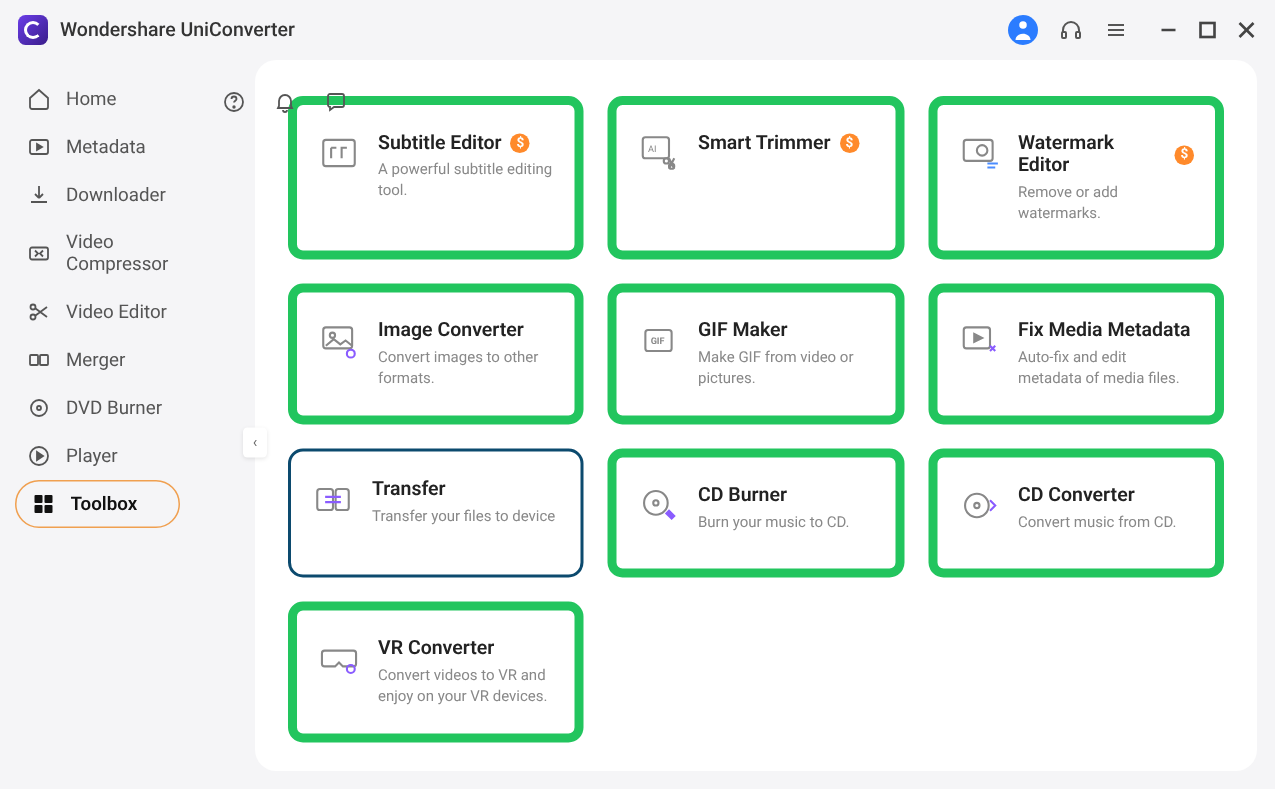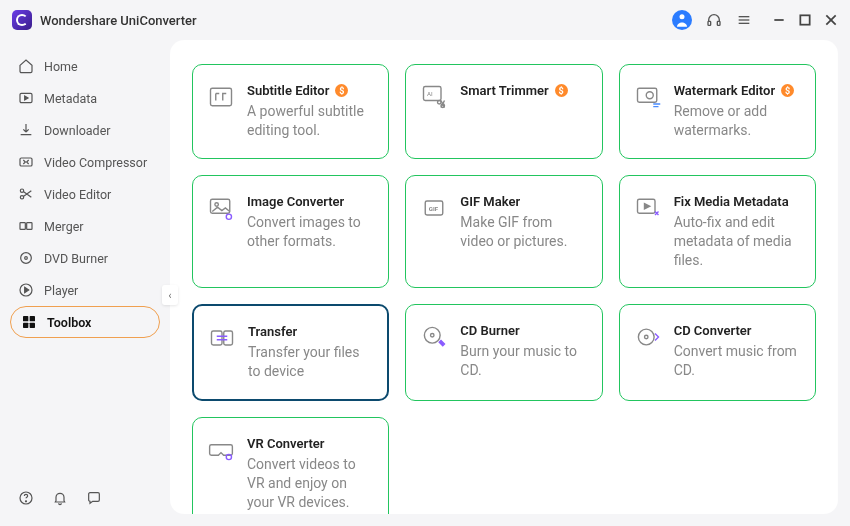--- a/index.html
+++ b/index.html
@@ -9,38 +9,38 @@
 .app-logo { width: 20px; height: 20px; background: linear-gradient(135deg,#6a3de8,#3a1d8a); border-radius: 5px; position: relative; }
 .app-logo::after { content: ""; position: absolute; top: 4px; left: 4px; width: 8px; height: 8px; border: 2px solid #fff; border-radius: 50%; border-right-color: transparent; }
 .app-title { font-size: 13px; color: #333; font-weight: 500; }
 .titlebar-right { display: flex; align-items: center; gap: 14px; }
 .user-icon { width: 20px; height: 20px; background: #2b7cff; border-radius: 50%; display: flex; align-items: center; justify-content: center; color: #fff; font-size: 11px; }
 .tbar-icon { width: 16px; height: 16px; color: #555; display: flex; align-items: center; justify-content: center; cursor: pointer; }
 .win-controls { display: flex; gap: 12px; margin-left: 6px; }
 .win-btn { width: 14px; height: 14px; color: #444; cursor: pointer; display: flex; align-items: center; justify-content: center; }
 
 .main { display: flex; height: calc(100% - 40px); }
-.sidebar { width: 170px; padding: 10px 0; display: flex; flex-direction: column; position: relative; }
+.sidebar { width: 170px; padding: 10px 0; display: flex; flex-direction: row; position: relative; }
 .nav { flex: 1; }
 .nav-item { display: flex; align-items: center; gap: 10px; padding: 8px 18px; font-size: 12.5px; color: #555; cursor: pointer; }
 .nav-item.active { border: 1.5px solid #f0a050; border-radius: 18px; margin: 0 10px; padding: 7px 10px; color: #111; font-weight: 600; }
 .nav-icon { width: 16px; height: 16px; flex-shrink: 0; display: flex; align-items: center; justify-content: center; }
 .collapse-chevron { position: absolute; right: -8px; top: 245px; width: 16px; height: 20px; background: #fff; border-radius: 3px; display: flex; align-items: center; justify-content: center; font-size: 10px; color: #666; box-shadow: 0 1px 3px rgba(0,0,0,0.1); cursor: pointer; }
 .sidebar-bottom { display: flex; gap: 18px; padding: 10px 18px; }
 .sb-icon { width: 16px; height: 16px; color: #555; cursor: pointer; }
 
 .content { flex: 1; background: #fff; border-radius: 14px; margin: 0 12px 12px 0; padding: 24px 22px; overflow-y: auto; }
 .grid { display: grid; grid-template-columns: repeat(3, 1fr); gap: 16px; }
-.card { border: 1px solid #22c55e; border-radius: 10px; padding: 18px 14px; display: flex; gap: 12px; cursor: pointer; min-height: 86px; }
+.card { border: 6px solid #22c55e; border-radius: 10px; padding: 18px 14px; display: flex; gap: 12px; cursor: pointer; min-height: 86px; }
 .card.highlighted { border: 2px solid #0c4a6e; }
 .card-icon { width: 28px; height: 28px; flex-shrink: 0; color: #888; display: flex; align-items: center; justify-content: center; }
 .card-body { flex: 1; }
 .card-title { font-size: 13px; font-weight: 600; color: #222; display: flex; align-items: center; gap: 6px; margin-bottom: 4px; }
 .badge { width: 13px; height: 13px; background: #ff8a2b; border-radius: 50%; color: #fff; font-size: 9px; font-weight: 700; display: flex; align-items: center; justify-content: center; }
-.card-desc { font-size: 14px; color: #888; line-height: 1.35; }
+.card-desc { font-size: 10px; color: #888; line-height: 1.35; }
 svg { width: 100%; height: 100%; }
 </style>
 </head>
 <body>
 
 <div class="titlebar">
   <div class="titlebar-left">
     <div class="app-logo"></div>
     <div class="app-title">Wondershare UniConverter</div>
   </div>

